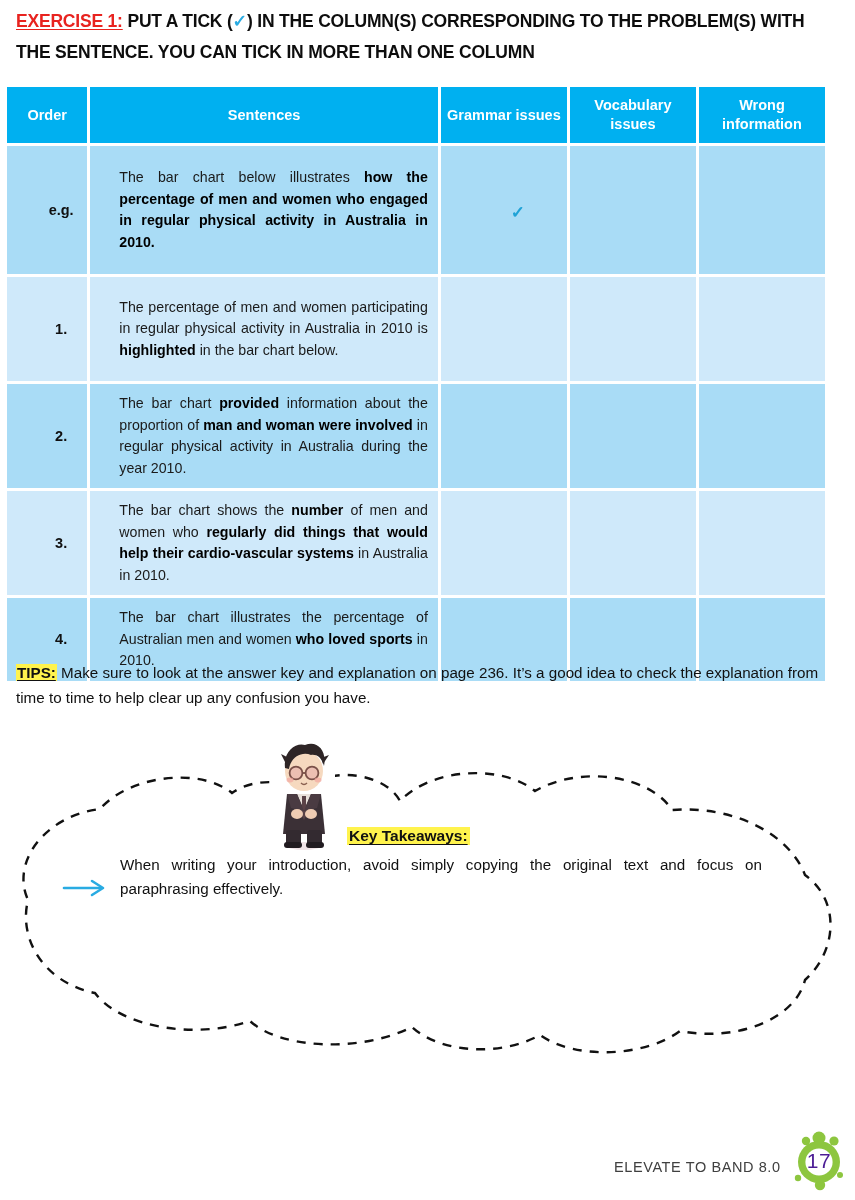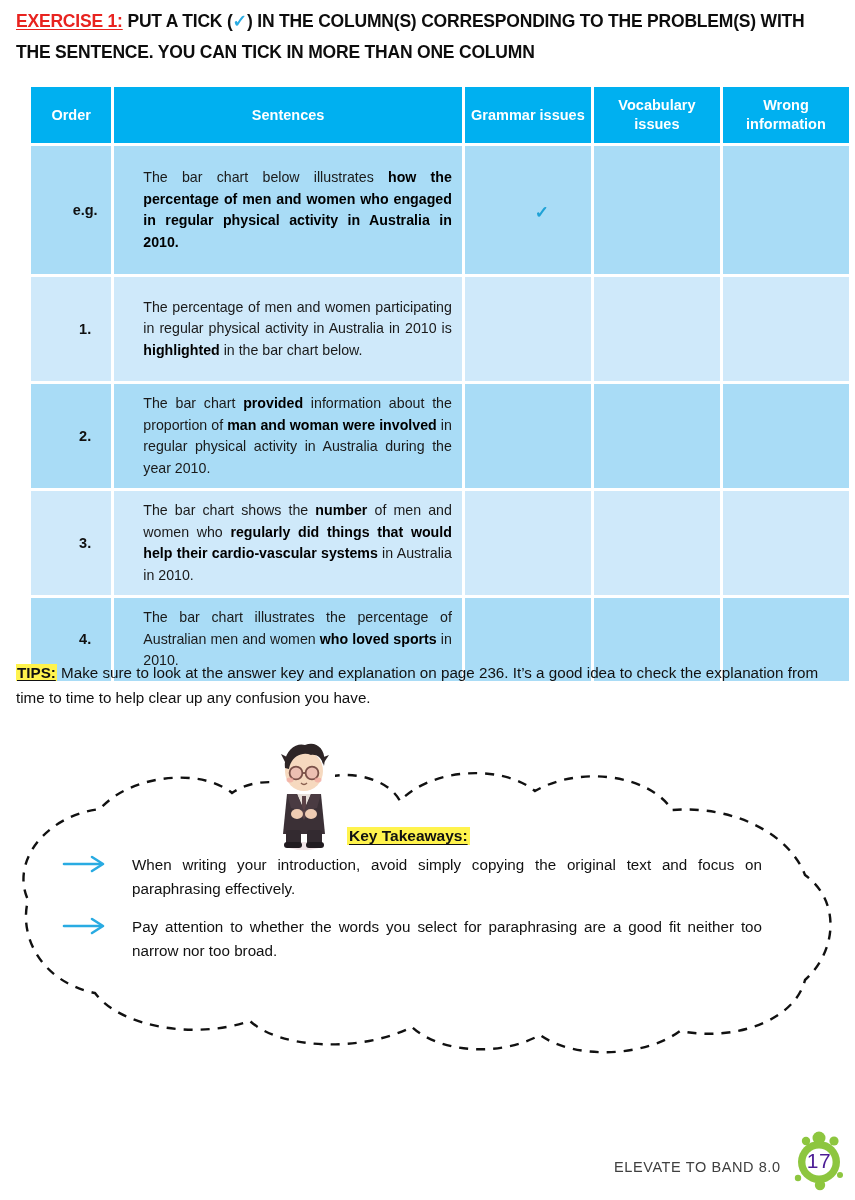--- a/index.html
+++ b/index.html
@@ -28,21 +28,21 @@
     color: #e8231f;
     font-weight: bold;
     text-decoration: underline;
     text-underline-offset: 2px;
   }
   .tick-inline { color: #29abe2; font-weight: bold; }
 
   
   .tbl {
     position: absolute;
-    left: 28px; top: 84px;
+    left: 4px; top: 84px;
     width: 824px;
     border-collapse: separate;
     border-spacing: 3px;
     table-layout: fixed;
   }
   .tbl th {
     background: #00b0f0;
     color: #ffffff;
     font-size: 14.5px;
     font-weight: bold;
@@ -128,23 +128,22 @@
     padding: 0 2px;
   }
 
   .bullets {
     position: absolute;
     left: 62px; top: 118px;
     width: 700px;
   }
   .bullet-row {
     display: flex;
-    align-items: flex-start;
+    align-items: flex-end;
     margin-bottom: 14px;
-    gap: 12px;
   }
   .arrow-icon {
     flex: 0 0 58px;
     padding-top: 2px;
   }
   .bullet-text {
     flex: 1 1 auto;
     font-size: 15.2px;
     line-height: 24px;
     color: #111;
@@ -302,27 +301,20 @@
   <div class="takeaway-title">Key Takeaways:</div>
 
   <div class="bullets" id="bullets">
       <div class="bullet-row">
         <div class="arrow-icon"><svg width="46" height="18" viewBox="0 0 46 18">
             <line x1="2" y1="9" x2="38" y2="9" stroke="#29abe2" stroke-width="2.6" stroke-linecap="round"></line>
             <polyline points="30,2 41,9 30,16" fill="none" stroke="#29abe2" stroke-width="2.6" stroke-linecap="round" stroke-linejoin="round"></polyline>
           </svg></div>
         <div class="bullet-text">When writing your introduction, avoid simply copying the original text and focus on paraphrasing effectively.</div>
       </div>
-      <div class="bullet-row">
-        <div class="arrow-icon"><svg width="46" height="18" viewBox="0 0 46 18">
-            <line x1="2" y1="9" x2="38" y2="9" stroke="#29abe2" stroke-width="2.6" stroke-linecap="round"></line>
-            <polyline points="30,2 41,9 30,16" fill="none" stroke="#29abe2" stroke-width="2.6" stroke-linecap="round" stroke-linejoin="round"></polyline>
-          </svg></div>
-        <div class="bullet-text">Pay attention to whether the words you select for paraphrasing are a good fit neither too narrow nor too broad.</div>
-      </div>
     </div>
 </div>
 
 <div class="footer-text">ELEVATE TO BAND 8.0</div>
 <div class="footer-badge">
   <svg width="58" height="60" viewBox="0 0 58 60">
     <circle cx="16" cy="10" r="4.2" fill="#8dc63f"></circle>
     <circle cx="29" cy="7" r="6.5" fill="#8dc63f"></circle>
     <circle cx="44" cy="10" r="4.6" fill="#8dc63f"></circle>
     <circle cx="8" cy="47" r="3.2" fill="#8dc63f"></circle>

